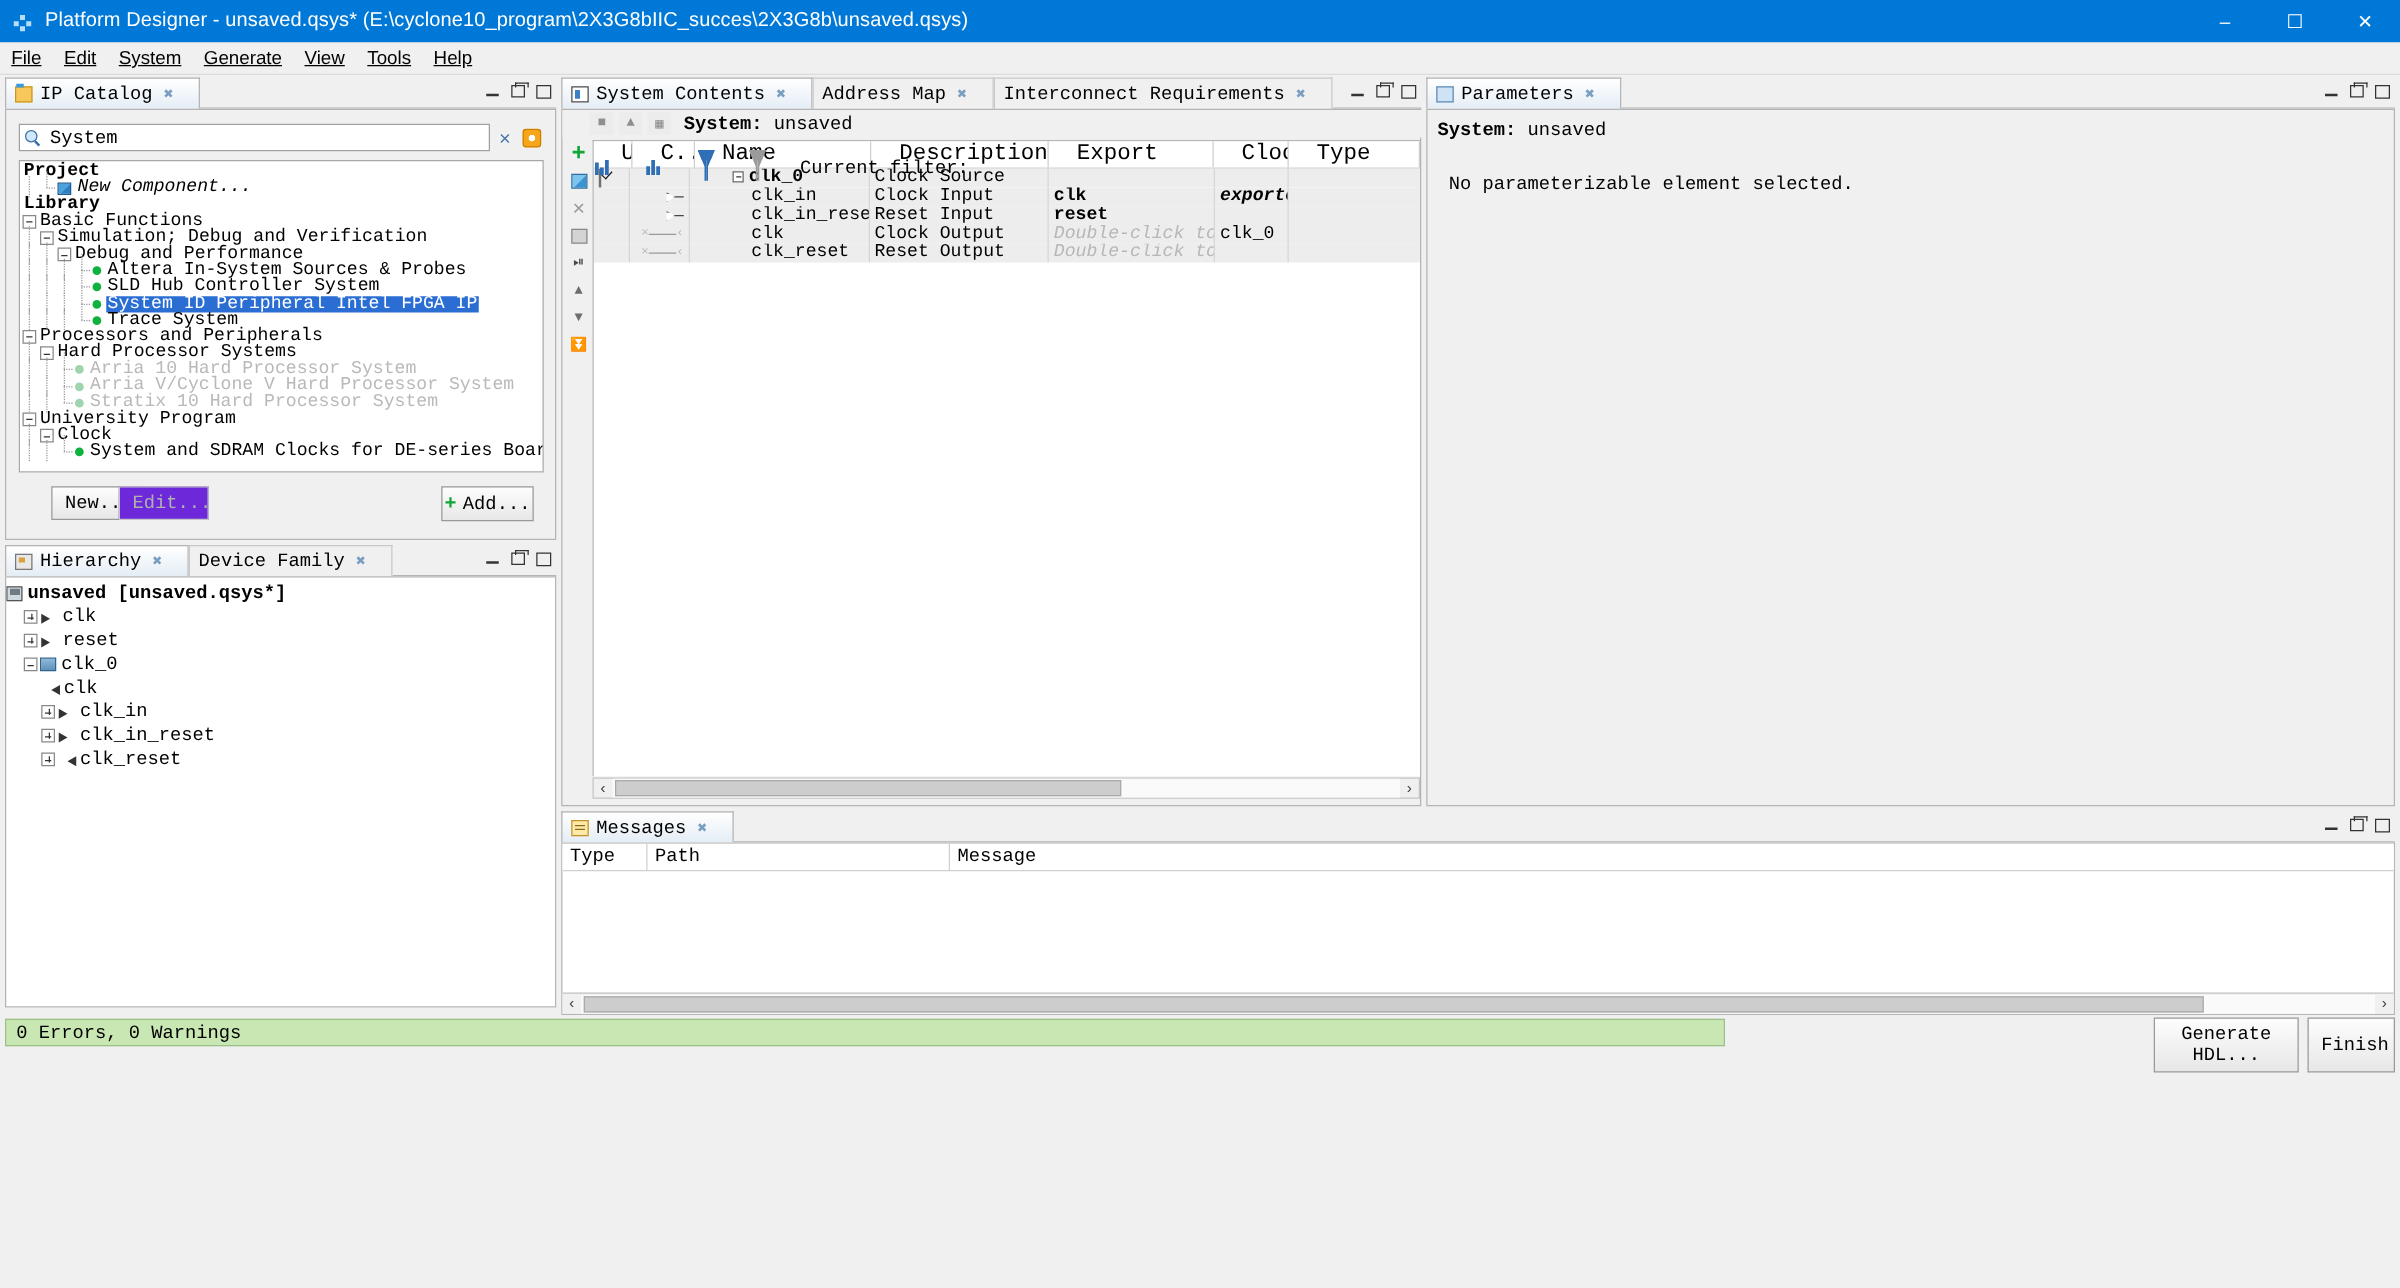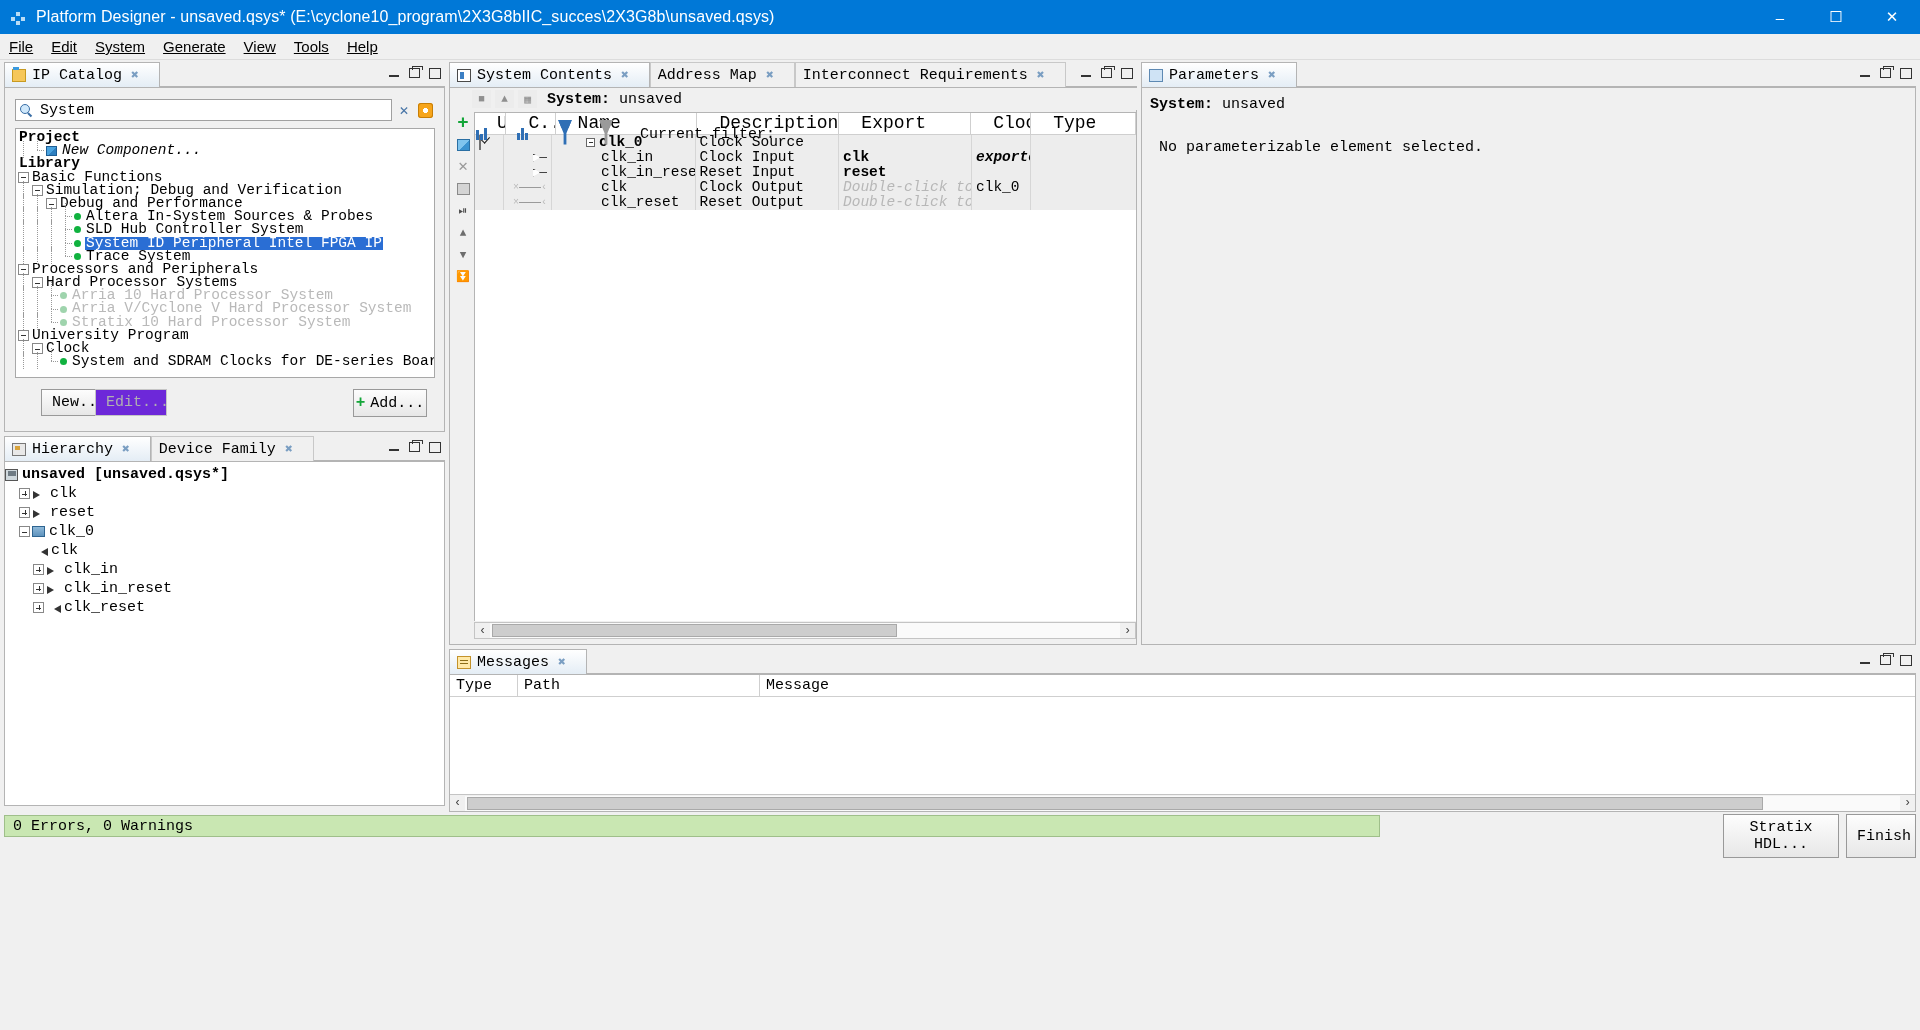--- a/index.html
+++ b/index.html
@@ -758,17 +758,17 @@
         </div>
         <div class="hbar-arrow">›</div>
       </div>
     </div>
   </div>
 
   <div class="statusbar">
     <span>0 Errors, 0 Warnings</span>
   </div>
   <div class="bottom-btns">
-    <button class="btn btn-gen">Stratix HDL...</button>
+    <button class="btn btn-gen">Generate HDL...</button>
     <button class="btn btn-fin">Finish</button>
   </div>
 
 </div>
 
 </body></html>

